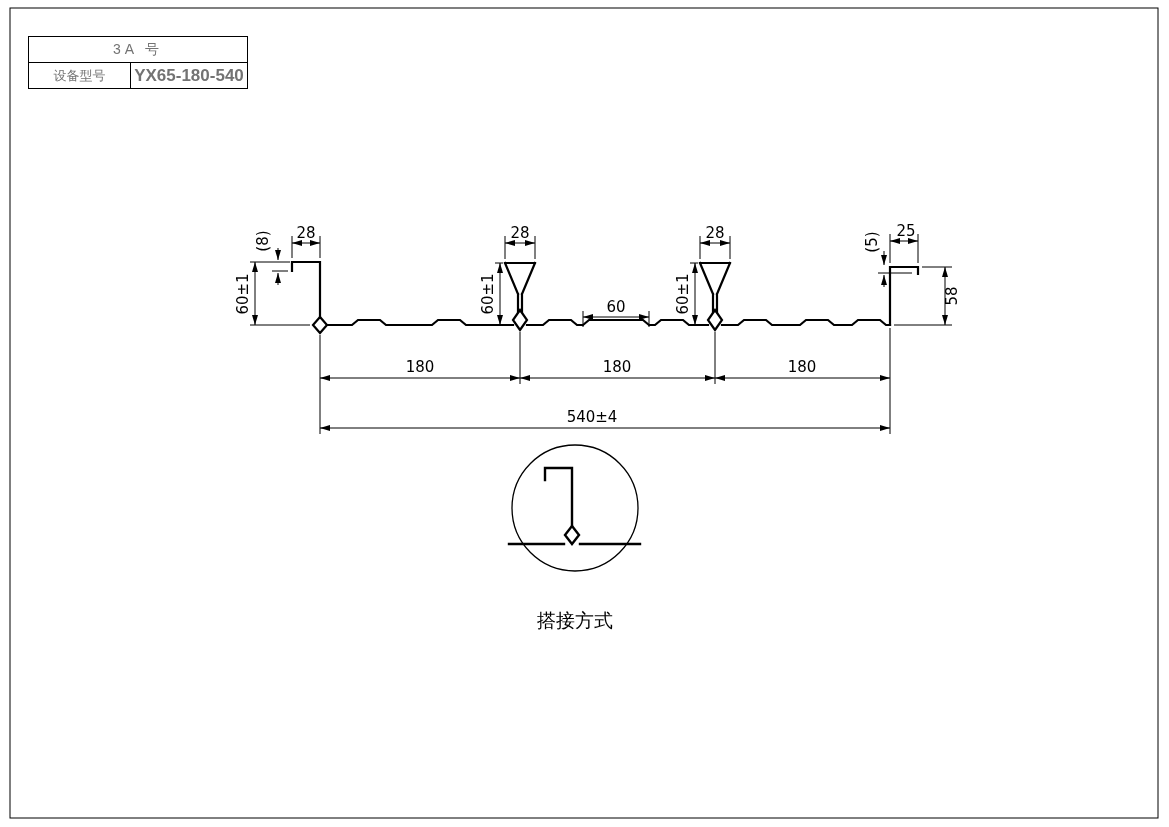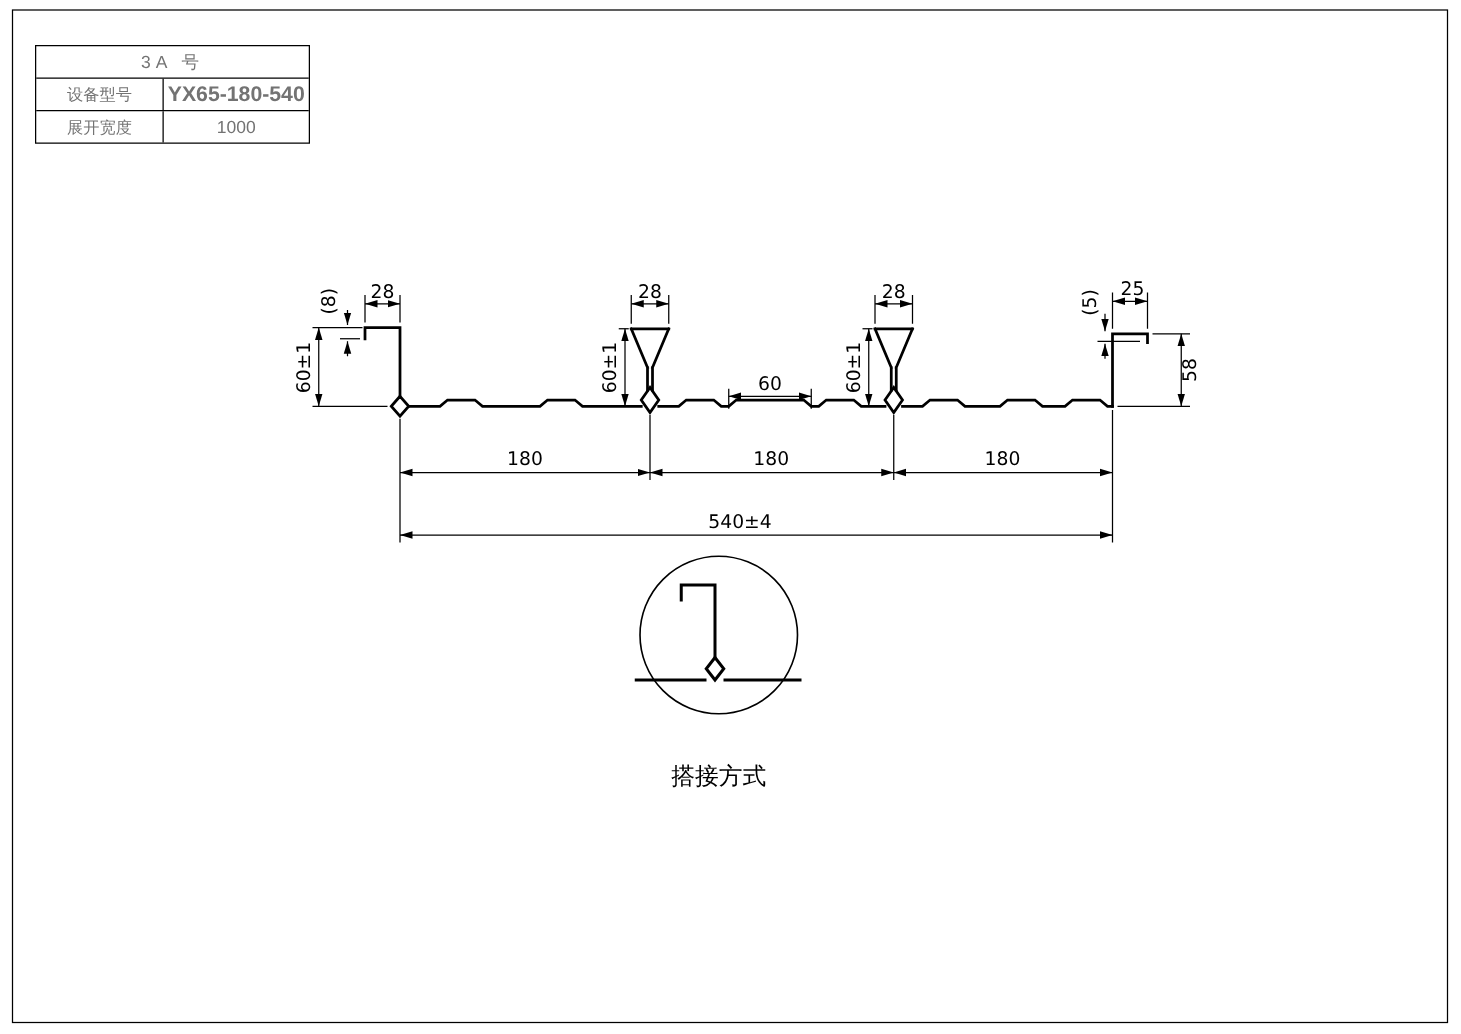--- a/index.html
+++ b/index.html
@@ -185,19 +185,15 @@
   <div class="titleblock">
     <div class="tb-header">3A  号</div>
 
     <div class="tb-row">
       <div class="tb-label">设备型号</div>
       <div class="tb-value model">YX65-180-540</div>
     </div>
 
 
 
-    <div class="tb-row">
-      <div class="tb-label">展开宽度</div>
-      <div class="tb-value">1000</div>
-    </div>
   </div>
 
 </div>
 
 </body></html>

